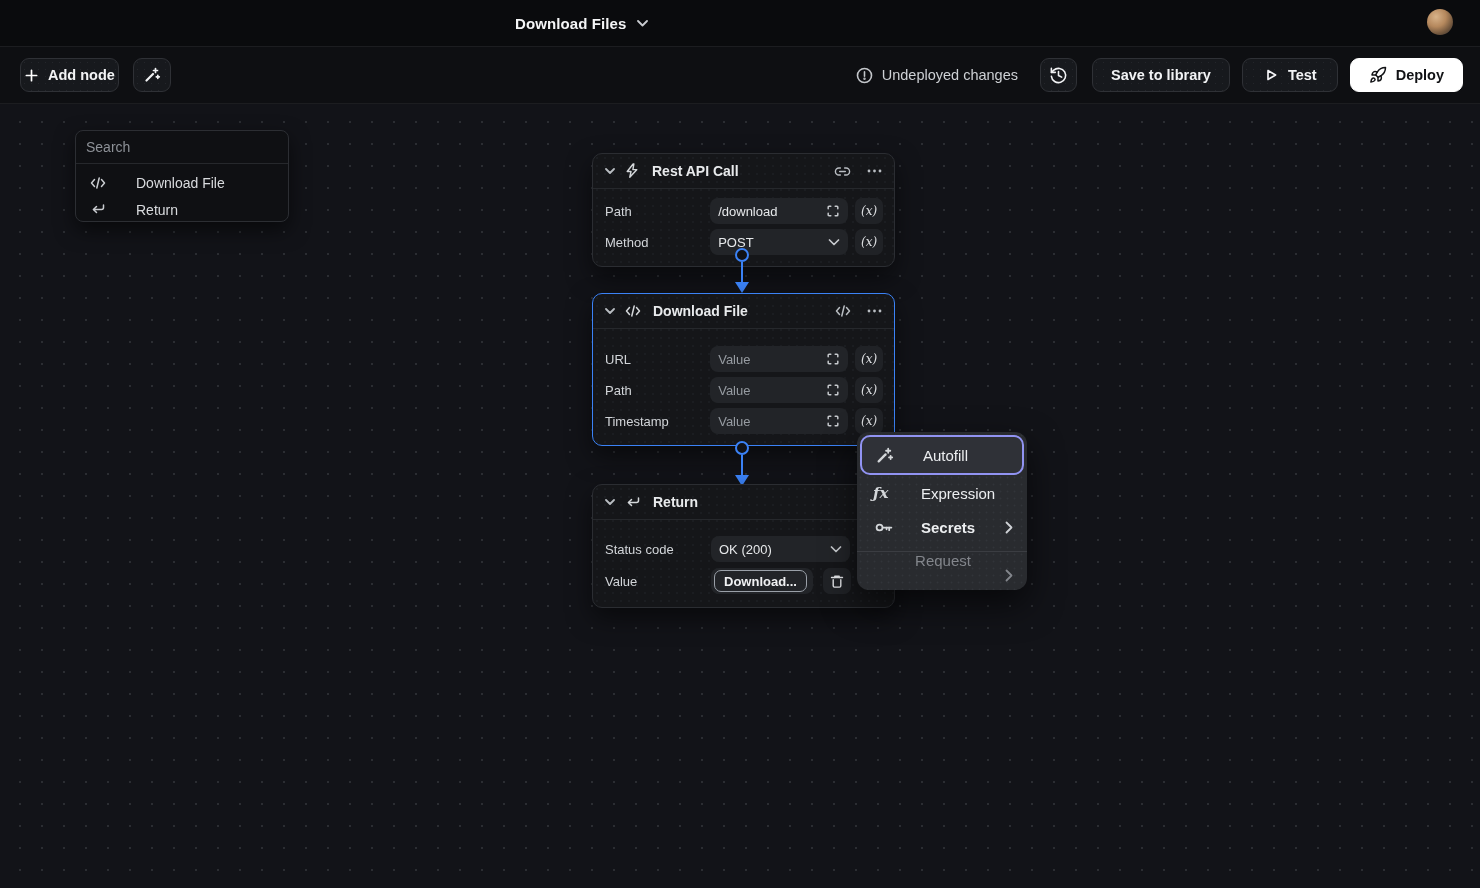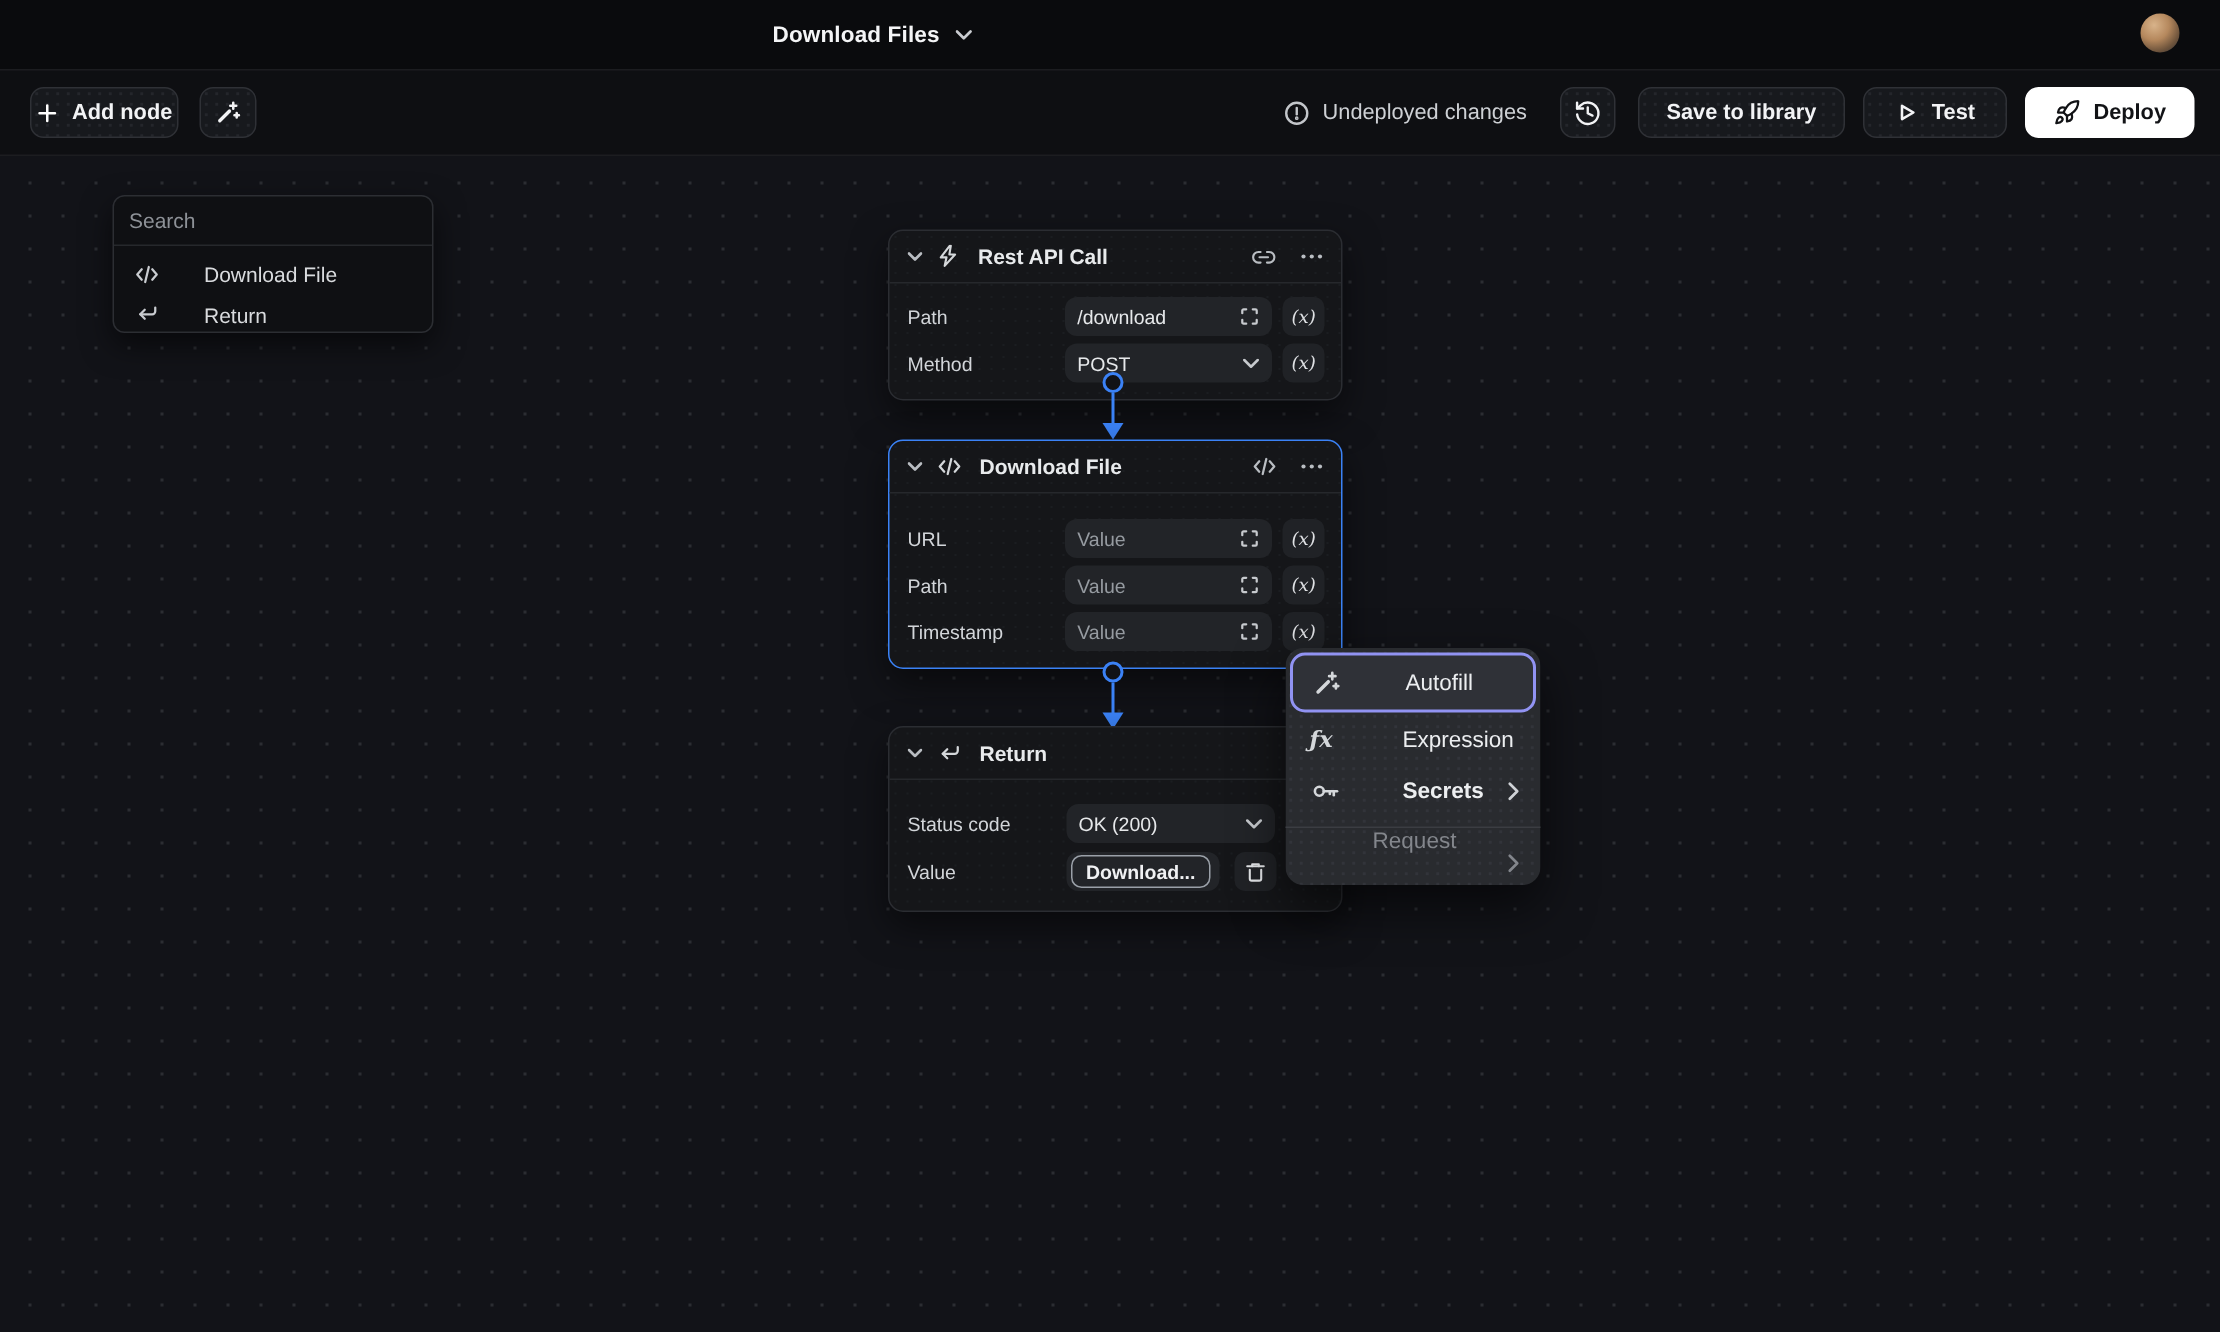--- a/index.html
+++ b/index.html
@@ -72,21 +72,21 @@
   .port { position:absolute; width:14px; height:14px; border:2px solid #3b82f6; border-radius:50%; background:#111216; z-index:5; }
   .cline { position:absolute; width:2px; background:#3b82f6; }
   .ctri { position:absolute; width:0; height:0; border-left:7px solid transparent; border-right:7px solid transparent; border-top:11px solid #3b82f6; }
 
   
   .menu { position:absolute; left:857px; top:328px; width:170px; background:#292b2f;
     background-image:radial-gradient(#32343a 0.9px, transparent 1.05px); background-size:7px 7px;
     border-radius:12px; box-shadow:0 14px 34px rgba(0,0,0,.6); padding-top:3px; z-index:10; }
   .menu-item { display:flex; align-items:center; padding:0 14px 0 16px; cursor:pointer; }
   .mi-icon { width:24px; color:#d4d7da; display:flex; align-items:center; }
-  .mi-label { margin-left:38px; font-size:15px; color:#eceef0; }
+  .mi-label { margin-left:24px; font-size:15px; color:#eceef0; }
   .mi-chev { margin-left:auto; color:#cfd2d6; display:flex; }
   .menu-item.highlight { height:40px; margin:0 3px; border:2px solid #9193f2; border-radius:10px;
     background:#2f3137; padding:0 11px 0 13px; }
   .menu-item.h32 { height:32px; margin-top:2px; }
   .menu-item.h36 { height:36px; }
   .menu-divider { height:1px; background:#3b3d42; margin-top:6px; }
   .menu-item.disabled { height:38px;flex-direction:column; }
   .menu-item.disabled .mi-label { margin-left:0; color:#83868c; }
   .menu-item.disabled .mi-chev { color:#83868c; }
   .fx { font-style:italic; font-weight:700; font-size:15px; font-family:"DejaVu Serif",serif; }

